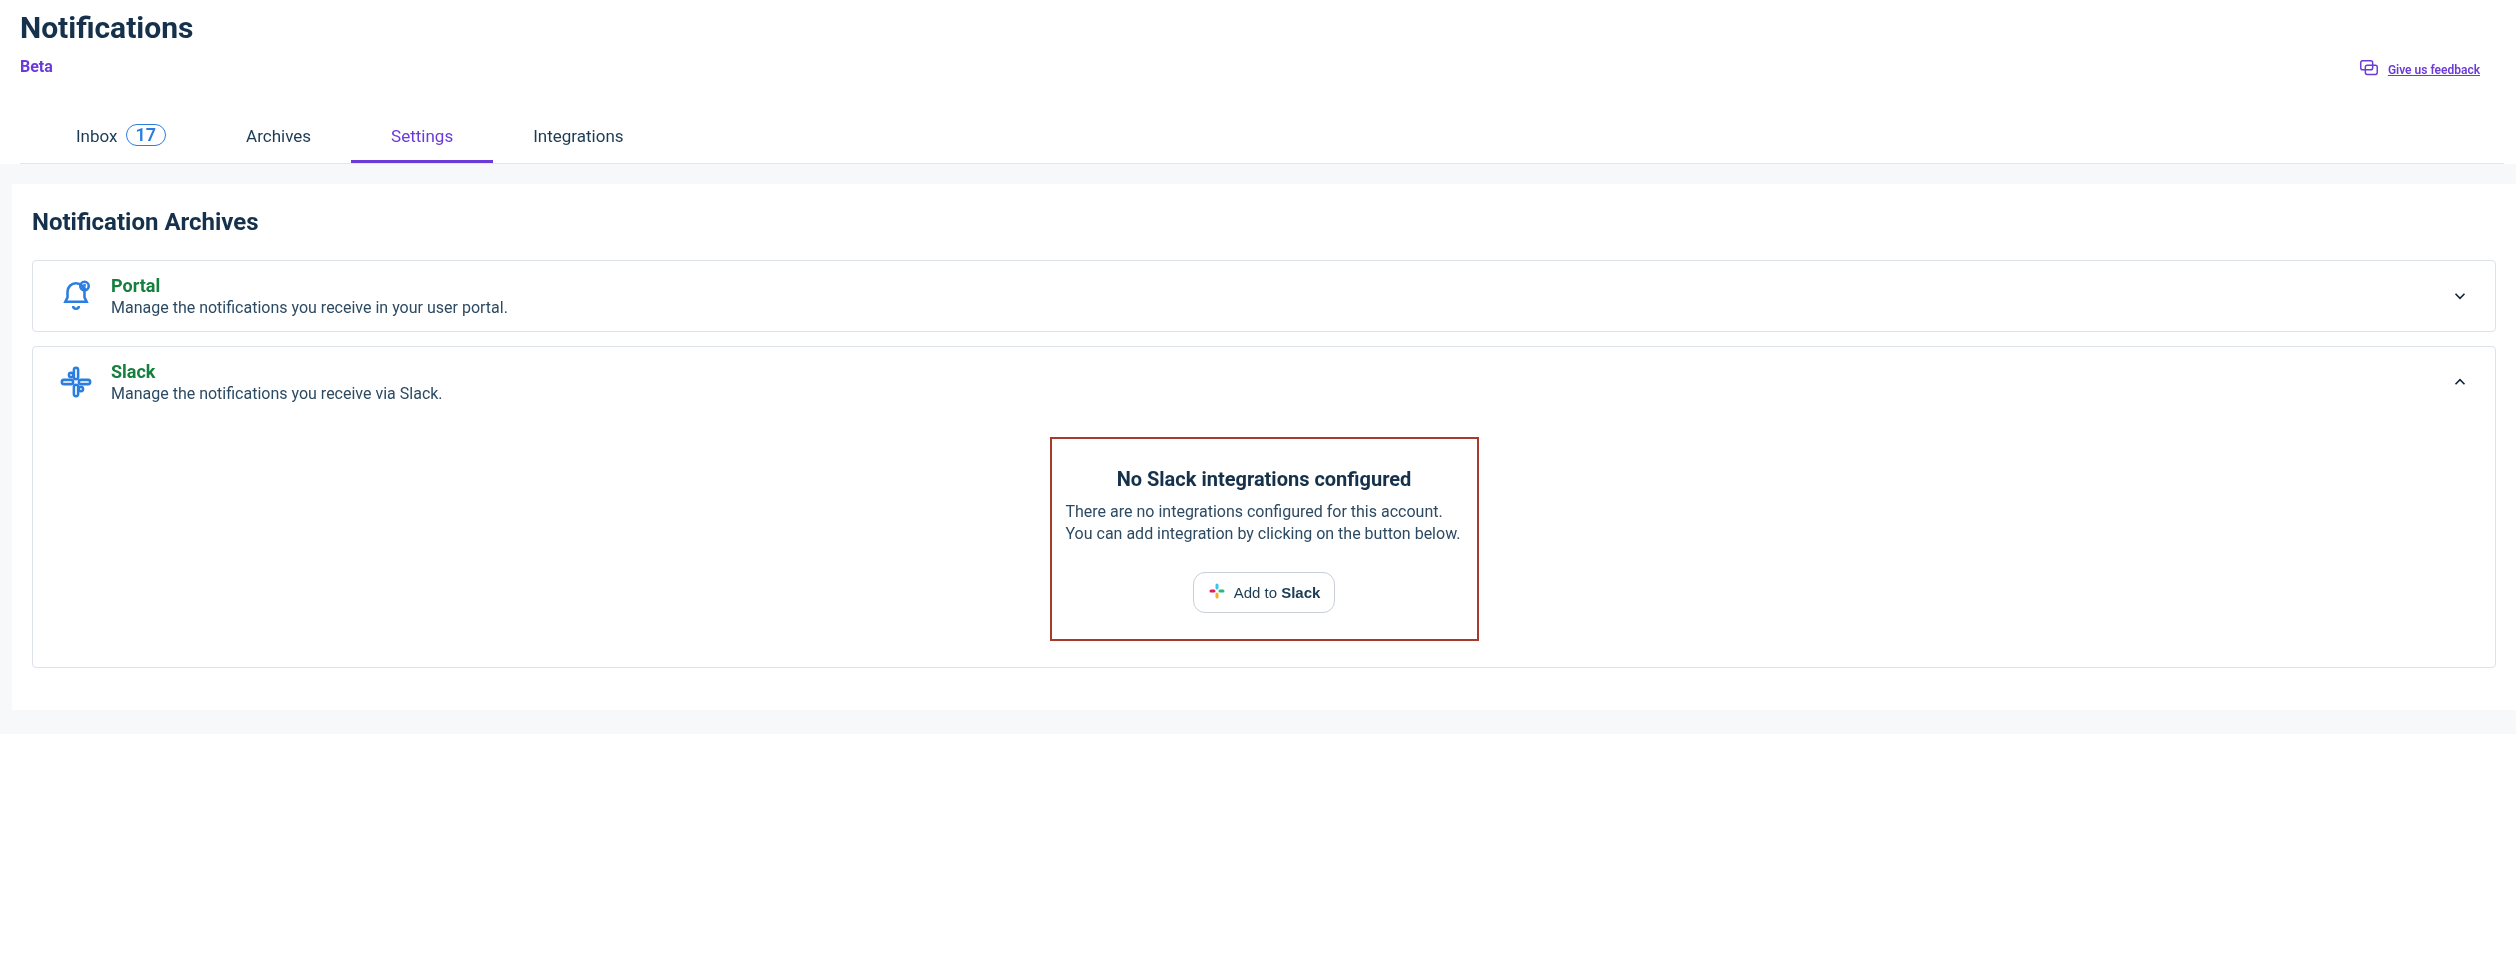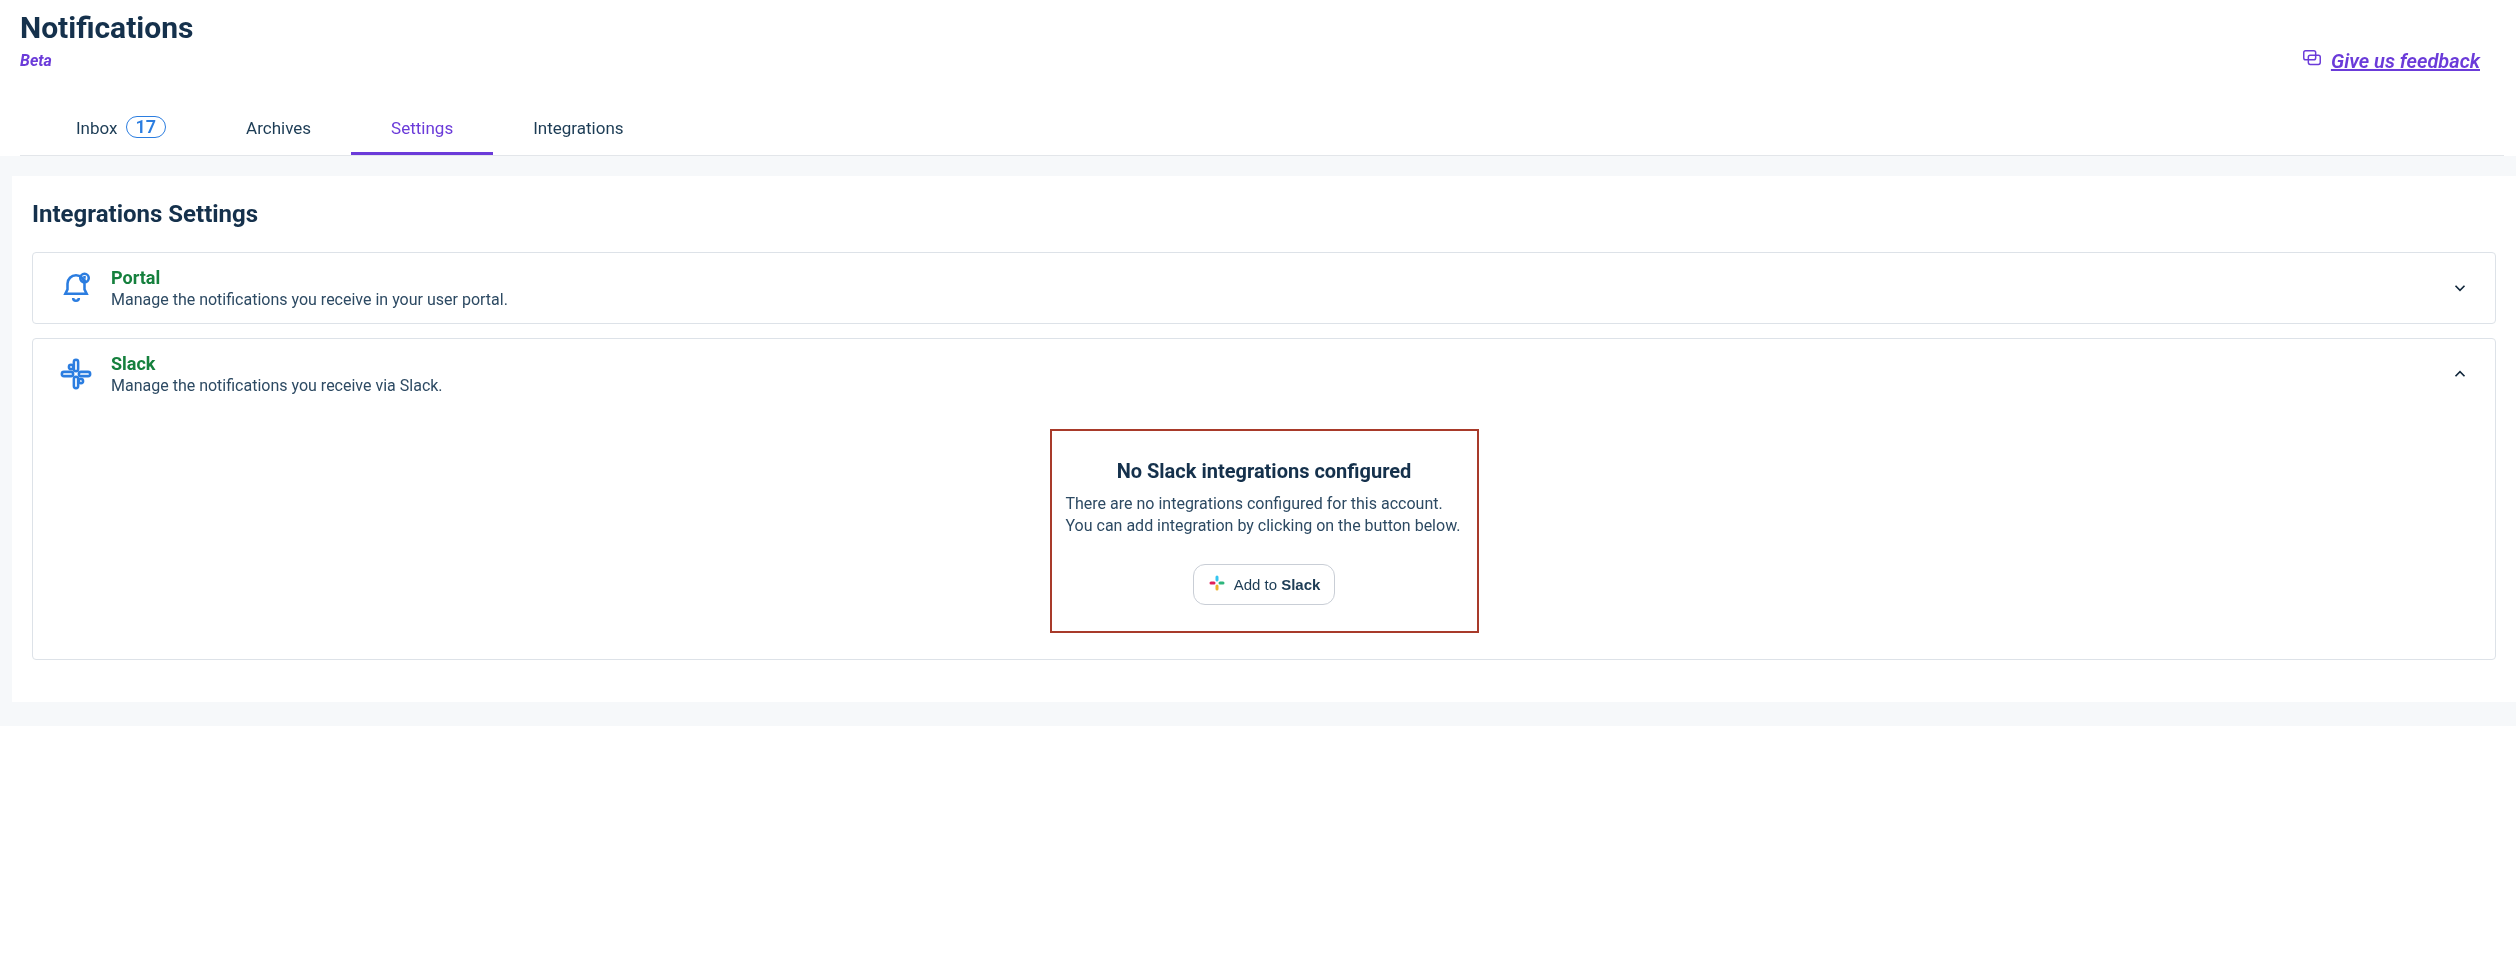--- a/index.html
+++ b/index.html
@@ -14,36 +14,35 @@
     background: #fff;
   }
   .page-title {
     font-size: 30px;
     font-weight: 700;
     color: #15314c;
   }
   .beta-row {
     display: flex;
     justify-content: space-between;
-    align-items: center;
-    margin-top: 2px;
+    align-items: flex-start;
+    margin-top: 12px;
     padding-right: 24px;
-    font-style: italic;
   }
   .beta {
     font-size: 16px;
     font-weight: 700;
     color: #6b3bd9;
   }
   .feedback {
     display: flex;
     align-items: center;
     gap: 8px;
     color: #6b3bd9;
-    font-size: 20px;
+    font-size: 12px;
     font-weight: 600;
     text-decoration: underline;
     cursor: pointer;
   }
   .feedback svg { width: 22px; height: 22px; stroke: #6b3bd9; fill: none; stroke-width: 1.6; }
   .tabs {
     display: flex;
     gap: 0;
     margin-top: 28px;
     border-bottom: 1px solid #e3e6ea;
@@ -183,21 +182,21 @@
       <span>Settings</span>
     </div>
     <div class="tab">
       <span>Integrations</span>
     </div>
   </div>
 </div>
 
 <div class="content-area">
   <div class="panel">
-    <h2 class="section-title">Integrations Settings</h2>
+    <h2 class="section-title">Notification Archives</h2>
 
     <div class="card">
       <div class="card-head">
         <span class="card-icon">
           <svg viewBox="0 0 24 24">
             <path d="M6 9a6 6 0 0 1 12 0v4l1.5 3H4.5L6 13z"></path>
             <path d="M10 19a2 2 0 0 0 4 0"></path>
             <circle cx="18" cy="5" r="3"></circle>
             <line x1="18" y1="3.5" x2="18" y2="5.5"></line>
               <circle cx="18" cy="7" r="0.4" fill="#2b7de0"></circle>

